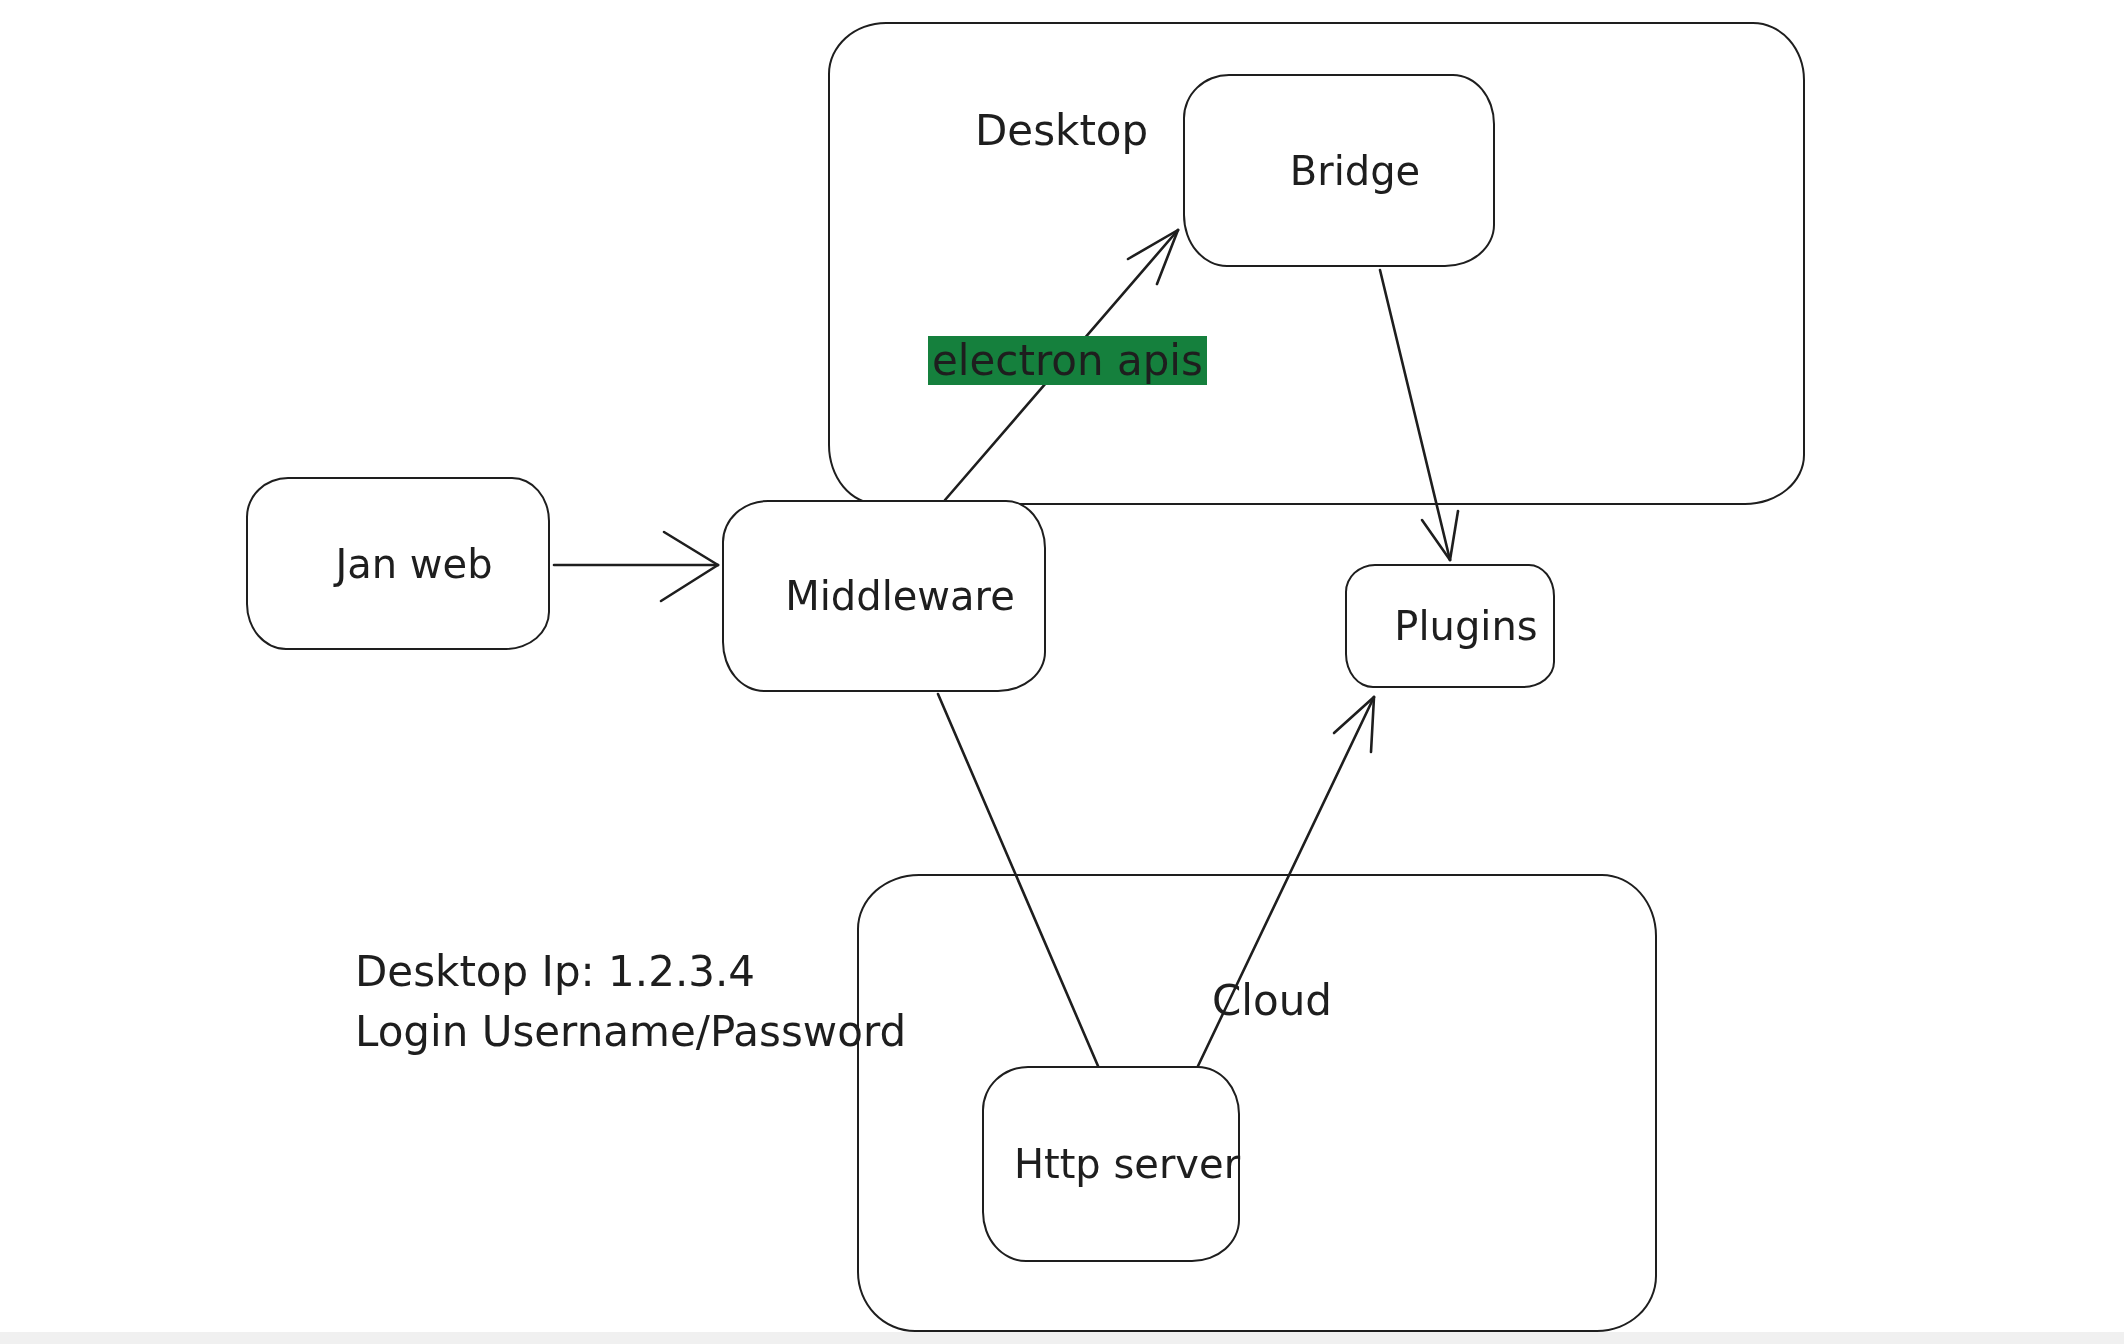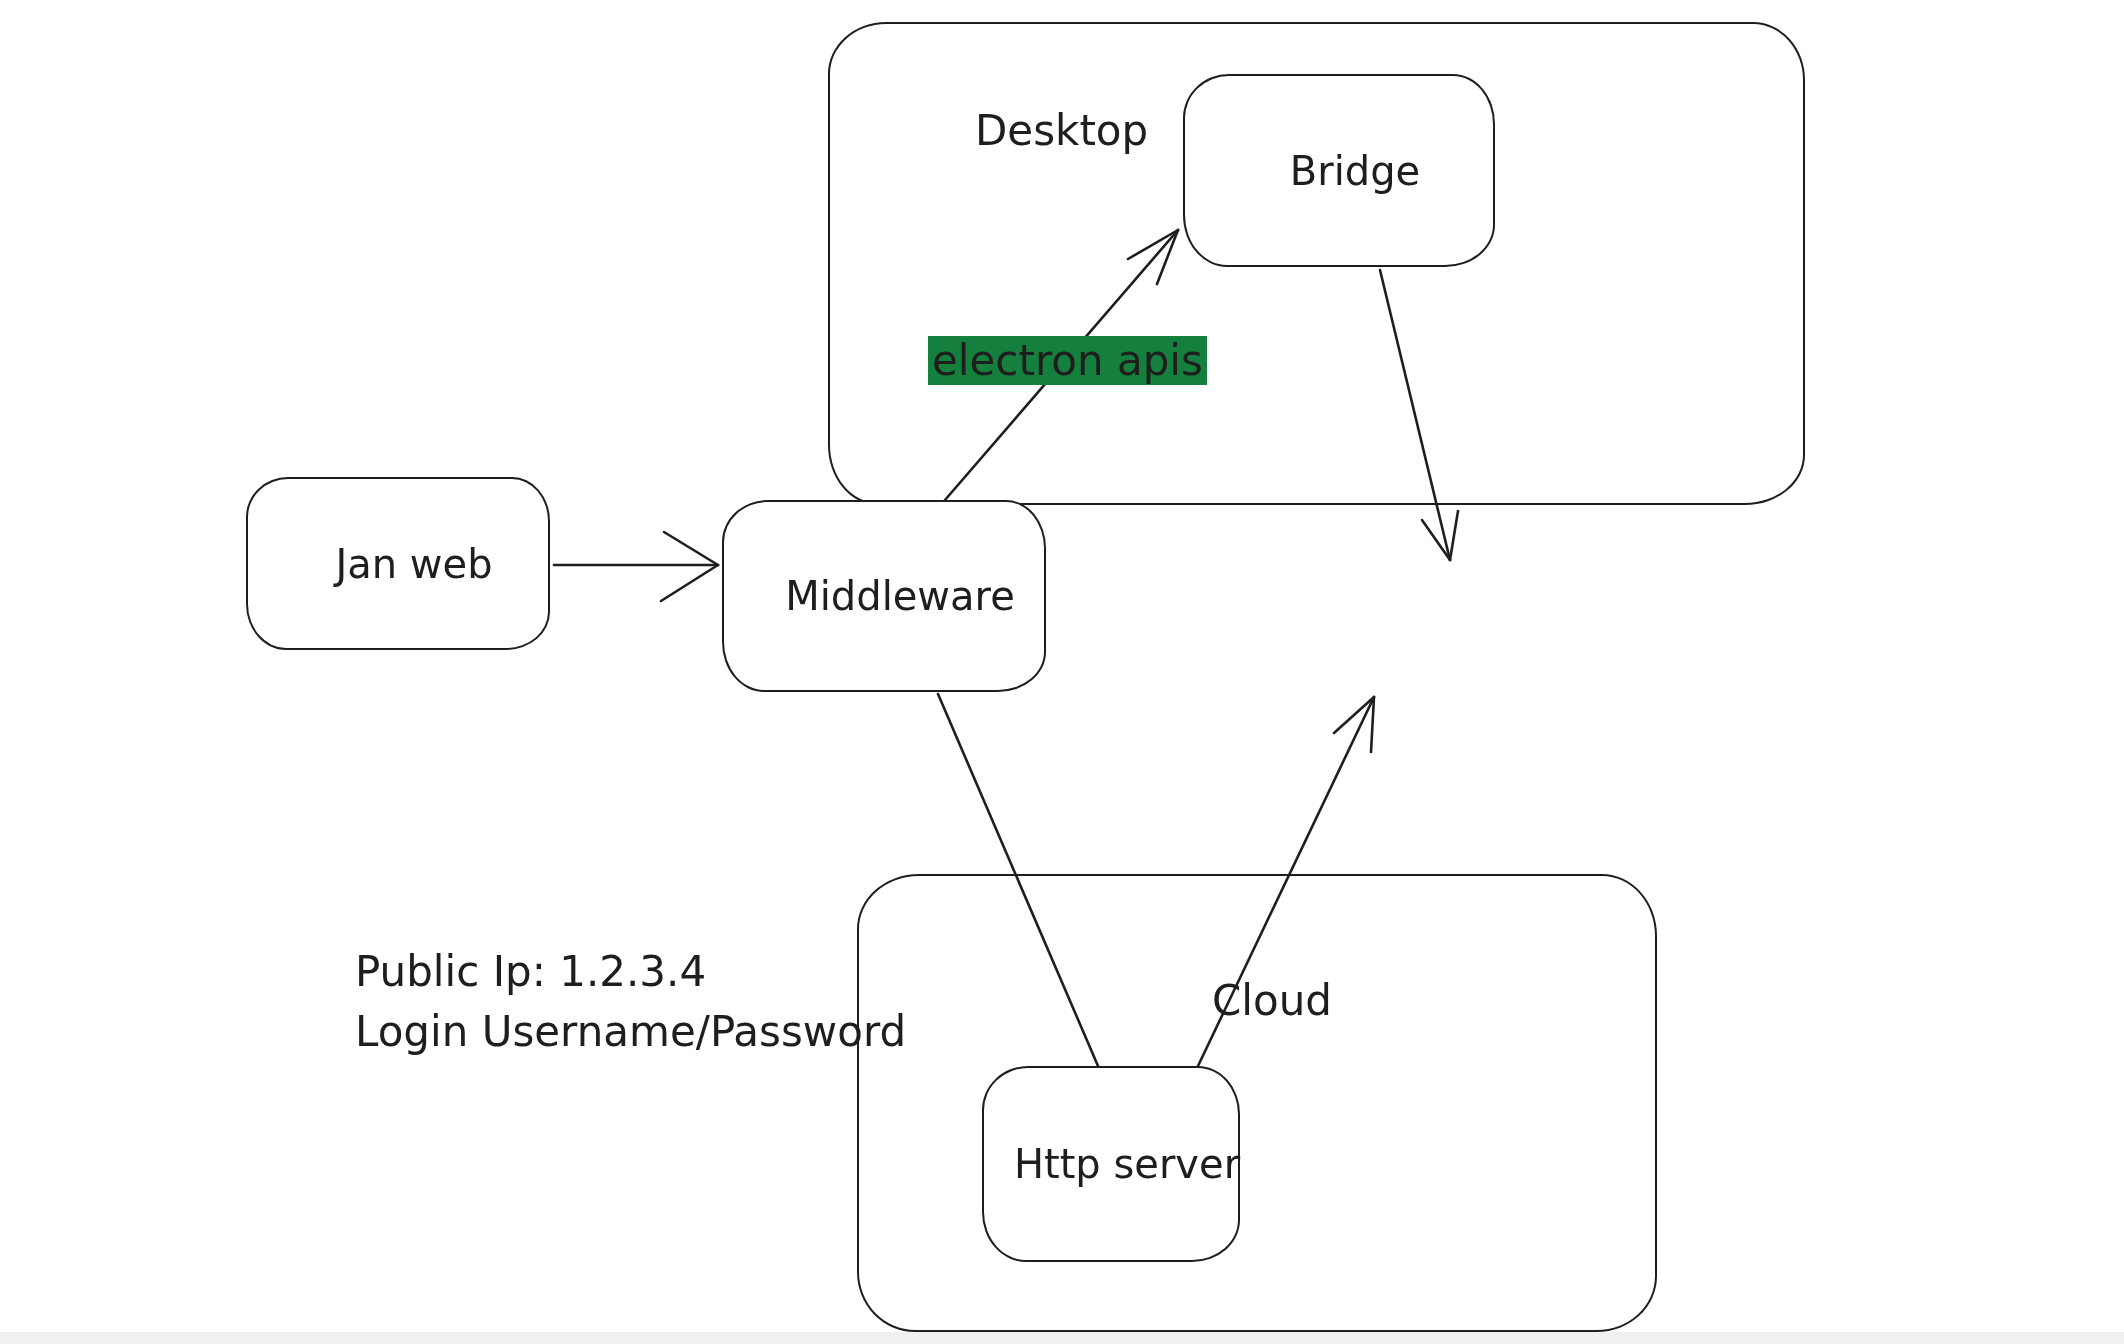--- a/index.html
+++ b/index.html
@@ -138,28 +138,31 @@
 
   <div class="shape node" id="jan-web-box">
     <span>Jan web</span>
   </div>
   <div class="shape node" id="middleware-box">
     <span>Middleware</span>
   </div>
   <div class="shape node" id="bridge-box">
     <span>Bridge</span>
   </div>
+  <div class="shape node" id="plugins-box">
+    <span>Plugins</span>
+  </div>
   <div class="shape node" id="http-server-box">
     <span>Http server</span>
   </div>
 
   <span class="container-label" id="desktop-label">Desktop</span>
   <span class="container-label" id="cloud-label">Cloud</span>
 
   <span class="edge-label" id="electron-apis-label">electron apis</span>
 
   <div class="annotation">
-    <div>Public Ip: 1.2.3.4</div>
+    <div>Desktop Ip: 1.2.3.4</div>
     <div>Login Username/Password</div>
   </div>
 
   <div class="bottom-strip"></div>
 </div>
 
 </body></html>

